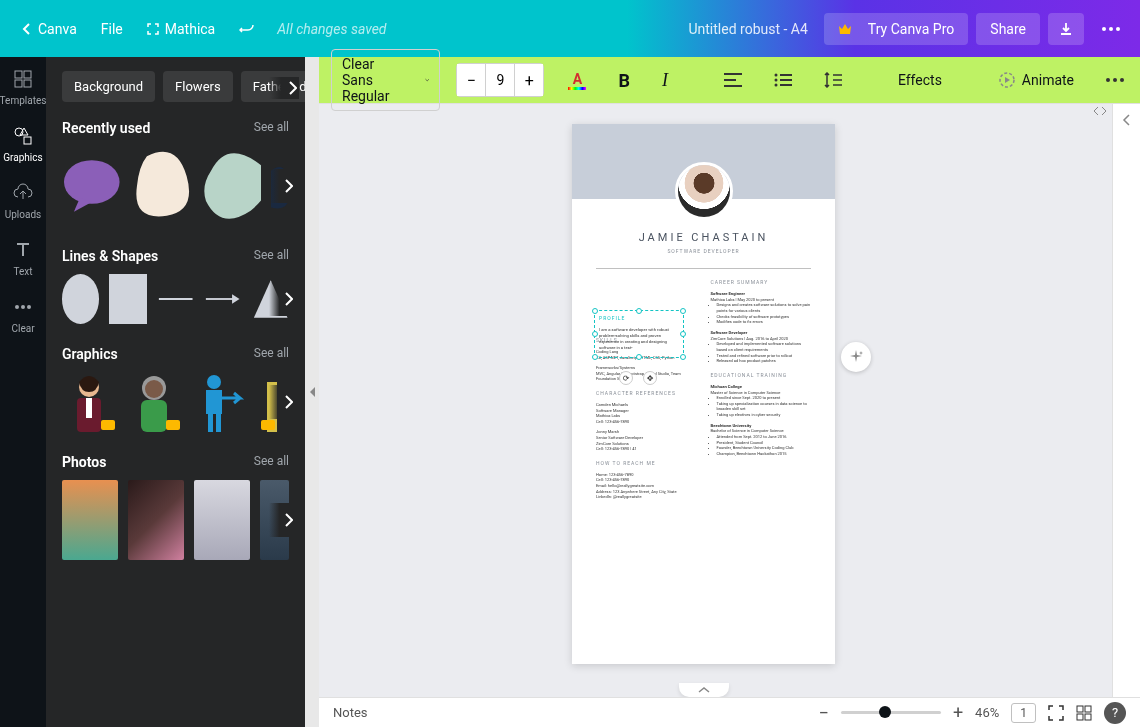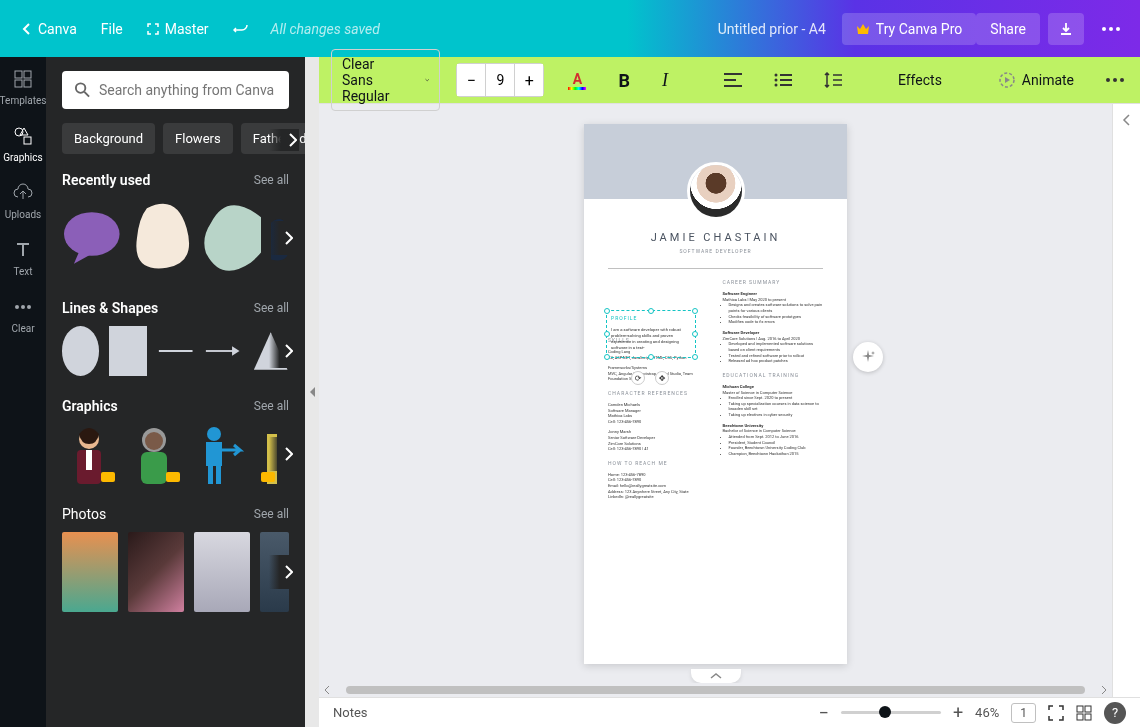--- a/index.html
+++ b/index.html
@@ -2,37 +2,37 @@
 <html><head>
 <meta charset="utf-8">
 <style>
 *{margin:0;padding:0;box-sizing:border-box;font-family:-apple-system,BlinkMacSystemFont,"Segoe UI",Roboto,sans-serif}
 body{width:1140px;height:727px;overflow:hidden;background:#f0f0f0;display:flex;flex-direction:column}
 .topbar{height:57px;background:linear-gradient(90deg,#00c4cc 0%,#00c4cc 55%,#5a32e6 75%,#7d2ae8 100%);display:flex;align-items:center;padding:0 10px;color:#fff;font-size:14px}
 .tb-btn{display:flex;align-items:center;padding:8px 12px;cursor:pointer;border-radius:4px;gap:6px}
 .tb-saved{color:rgba(255,255,255,.7);font-style:italic;margin-left:10px}
 .tb-spacer{flex:1}
 .tb-title{color:rgba(255,255,255,.85);margin-right:16px}
-.tb-pro{background:rgba(255,255,255,.18);padding:8px 14px;border-radius:4px;display:flex;align-items:center;gap:6px;}
+.tb-pro{background:rgba(255,255,255,.18);padding:8px 14px;border-radius:4px;display:flex;align-items:center;gap:16px;margin-right:8px}
 .tb-share{background:rgba(255,255,255,.18);padding:8px 14px;border-radius:4px;margin-right:8px}
 .tb-dl{background:rgba(255,255,255,.18);padding:8px 10px;border-radius:4px;margin-right:8px}
 .tb-print{background:#fff;color:#0e1318;padding:8px 14px;border-radius:4px;display:flex;align-items:center;gap:6px;margin-right:8px}
 .tb-more{padding:8px 10px}
 .main{flex:1;display:flex;min-height:0}
 .rail{width:46px;background:#0e1318;display:flex;flex-direction:column;align-items:center;padding-top:10px;gap:18px;color:#a0a6ac;font-size:10px}
 .rail-item{display:flex;flex-direction:column;align-items:center;gap:4px;cursor:pointer}
 .rail-item.active{color:#fff}
 .rail-ico{width:24px;height:24px;display:flex;align-items:center;justify-content:center}
 .panel{width:259px;background:#252627;color:#fff;display:flex;flex-direction:column;padding:14px 16px;overflow:hidden}
 .search{background:#fff;border-radius:4px;display:flex;align-items:center;padding:10px 12px;gap:8px;margin-bottom:14px}
 .search input{border:none;outline:none;flex:1;font-size:14px;color:#333}
 .chips{display:flex;gap:8px;margin-bottom:18px;position:relative}
 .chip{background:#3a3b3c;padding:8px 12px;border-radius:4px;font-size:13px;white-space:nowrap}
 .chips-arrow{position:absolute;right:-10px;top:6px;background:linear-gradient(90deg,transparent,#252627 40%);padding:4px 2px 4px 20px}
-.sec-head{display:flex;justify-content:space-between;align-items:center;margin-bottom:10px;font-size:14px}
+.sec-head{display:flex;justify-content:space-between;margin-bottom:10px;font-size:14px}
 .sec-head .see{color:#a0a6ac;font-size:12px;cursor:pointer}
 .thumbs{display:flex;gap:10px;margin-bottom:22px;position:relative;align-items:center}
 .thumbs-arrow{position:absolute;right:-6px;background:linear-gradient(90deg,transparent,#252627 40%);padding:10px 2px 10px 16px}
 .blob{width:65px;height:80px}
 .shape{width:40px;height:50px;background:#d0d4dc}
 .graphic{width:55px;height:60px;position:relative}
 .crown{position:absolute;bottom:2px;right:2px;background:#fdb900;width:14px;height:10px;border-radius:2px}
 .photo{width:58px;height:80px;background:#888;border-radius:2px}
 .panel-collapse{width:14px;background:#e8e8e8;display:flex;align-items:center;justify-content:center;cursor:pointer;position:relative}
 .panel-collapse::before{content:"";border-right:5px solid #888;border-top:5px solid transparent;border-bottom:5px solid transparent}
@@ -89,30 +89,30 @@
       </svg>
     <span>Canva</span>
   </div>
   <div class="tb-btn">
       <span>File</span>
     </div>
   <div class="tb-btn">
     <svg width="12" height="12" viewBox="0 0 12 12">
         <path d="M1 4V1h3M11 8v3H8M1 8v3h3M11 4V1H8" stroke="#fff" stroke-width="1.5" fill="none"></path>
       </svg>
-    <span>Master</span>
+    <span>Mathica</span>
   </div>
   <div class="tb-btn">
     <svg width="16" height="14" viewBox="0 0 16 14">
         <path d="M3 6l-2 2 2 2M1 8h8a5 5 0 0 0 5-5" stroke="#fff" stroke-width="1.5" fill="none"></path>
       </svg>
   </div>
   <span class="tb-saved">All changes saved</span>
   <div class="tb-spacer"></div>
-  <span class="tb-title">Untitled prior - A4</span>
+  <span class="tb-title">Untitled robust - A4</span>
   <div class="tb-pro">
     <svg width="14" height="12" viewBox="0 0 14 12">
         <path d="M1 3l3 3 3-5 3 5 3-3-1 8H2z" fill="#fdb900"></path>
       </svg>
     <span>Try Canva Pro</span>
   </div>
   <div class="tb-share"><span>Share</span></div>
   <div class="tb-dl">
     <svg width="16" height="16" viewBox="0 0 16 16">
         <path d="M8 2v8m-3-3l3 3 3-3M3 13h10" stroke="#fff" stroke-width="1.8" fill="none"></path>
@@ -173,27 +173,20 @@
             <circle cx="4" cy="3" r="2" fill="#a0a6ac"></circle>
             <circle cx="10" cy="3" r="2" fill="#a0a6ac"></circle>
             <circle cx="16" cy="3" r="2" fill="#a0a6ac"></circle>
           </svg>
         </div>
       <span>Clear</span>
     </div>
   </div>
 
   <div class="panel">
-    <div class="search">
-      <svg width="18" height="18" viewBox="0 0 18 18">
-          <circle cx="7" cy="7" r="5" stroke="#666" stroke-width="2" fill="none"></circle>
-          <path d="M11 11l5 5" stroke="#666" stroke-width="2"></path>
-        </svg>
-      <input placeholder="Search anything from Canva" style="">
-    </div>
     <div class="chips">
       <div class="chip">Background</div>
       <div class="chip">Flowers</div>
       <div class="chip">Fathers day</div>
 
       <div class="chips-arrow">
         <svg width="8" height="14" viewBox="0 0 8 14">
             <path d="M1 1l6 6-6 6" stroke="#fff" stroke-width="2" fill="none"></path>
           </svg>
       </div>
@@ -286,21 +279,21 @@
           <div class="crown"></div>
         </div>
       <div class="thumbs-arrow">
           <svg width="8" height="14" viewBox="0 0 8 14">
             <path d="M1 1l6 6-6 6" stroke="#fff" stroke-width="2" fill="none"></path>
           </svg>
         </div>
     </div>
 
     <div class="sec-head">
-        <span style="font-weight:400">Photos</span>
+        <span style="font-weight:700">Photos</span>
         <span class="see">See all</span>
       </div>
     <div class="thumbs">
       <div class="photo" style="background:linear-gradient(#e89050,#4aa890)"></div>
       <div class="photo" style="background:linear-gradient(135deg,#2a1a1a,#5a3a3a 50%,#d080a0)"></div>
       <div class="photo" style="background:linear-gradient(#d8d8e0,#a8a8b8)"></div>
       <div class="photo" style="width:30px;background:linear-gradient(#4a5a6a,#2a3a4a)"></div>
       <div class="thumbs-arrow">
           <svg width="8" height="14" viewBox="0 0 8 14">
             <path d="M1 1l6 6-6 6" stroke="#fff" stroke-width="2" fill="none"></path>
@@ -372,21 +365,21 @@
           </svg>
         </div>
       <div class="tb-right">
         <span class="tbtn">Visual</span>
         <span class="tbtn">Position</span>
 
       </div>
     </div>
 
     <div style="flex:1;display:flex;min-height:0">
-      <div style="flex:1;display:flex;flex-direction:column;min-width:0">
+      <div style="flex:1;display:flex;flex-direction:row;min-width:0">
         <div class="canvas-scroll">
           <div style="position:relative">
             <div class="page">
               <div class="page-header"></div>
               <div class="avatar">
                   <div class="avatar-inner"></div>
                 </div>
               <div class="name">JAMIE CHASTAIN</div>
               <div class="subtitle">SOFTWARE DEVELOPER</div>
               <div class="divider"></div>

